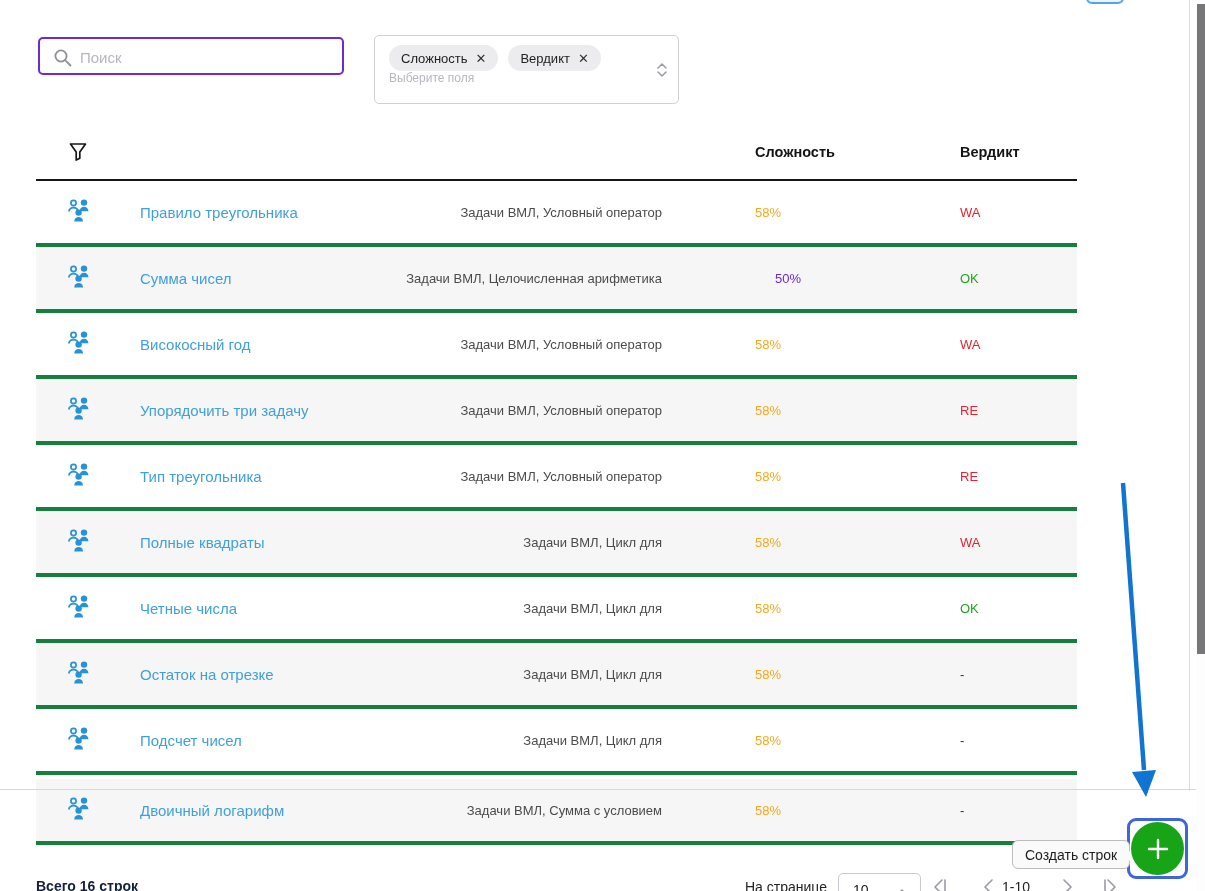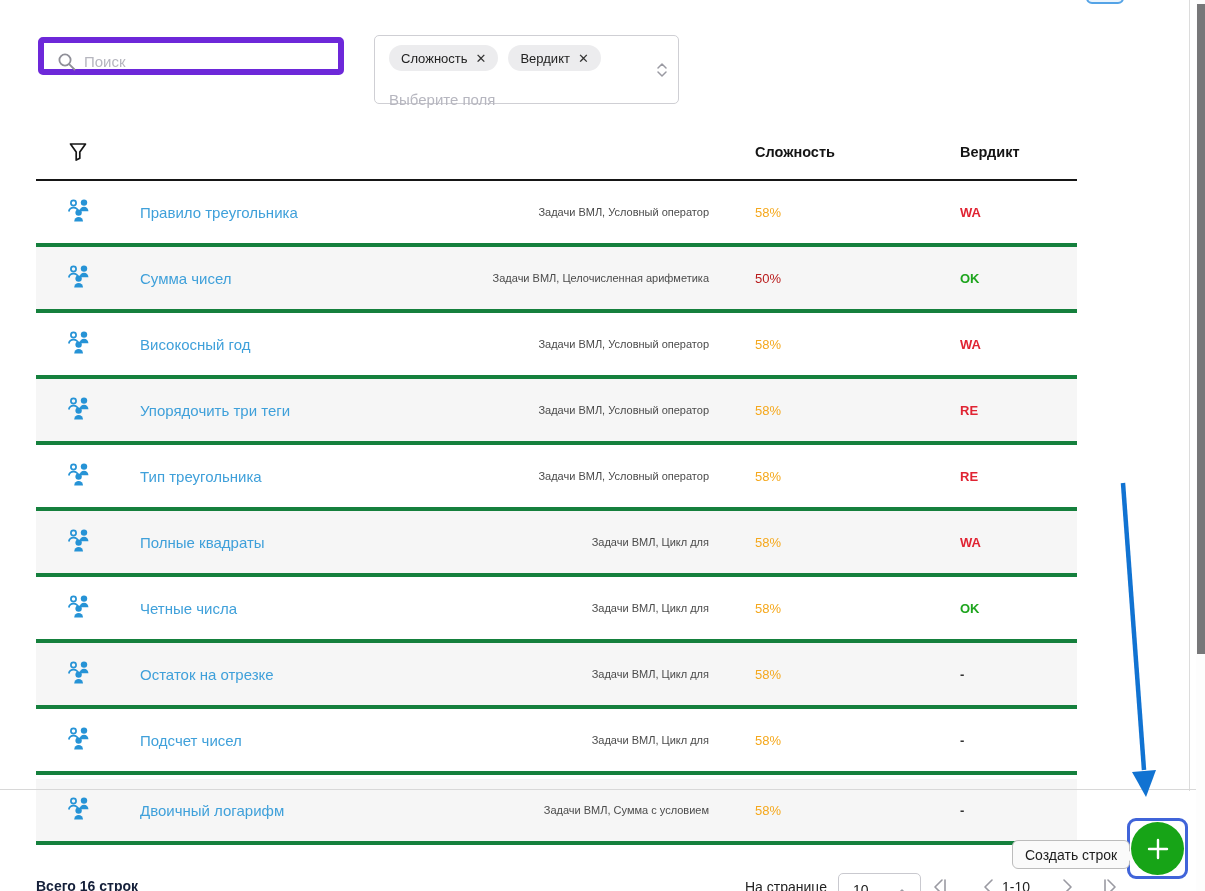--- a/index.html
+++ b/index.html
@@ -6,40 +6,40 @@
   html,body { width:1205px; height:891px; }
   body {
     font-family:"Liberation Sans","DejaVu Sans",sans-serif;
     background:#ffffff; color:#1a1a1a; overflow:hidden; position:relative;
   }
   .stage { position:absolute; inset:0; }
 
   
   .search-box {
     position:absolute; left:38px; top:37px; width:306px; height:38px;
-    border:6px solid #6d28d9; border-radius:5px; background:#fff;
+    border:2px solid #6d28d9; border-radius:5px; background:#fff;
   }
   .search-box svg { position:absolute; left:13px; top:9px; }
   .search-box input {
     position:absolute; left:40px; top:0; width:255px; height:36px; border:0; outline:0;
     font:15px "Liberation Sans","DejaVu Sans",sans-serif; color:#333; background:transparent;
   }
   .search-box input::placeholder { color:#b6b6bf; }
 
   .fields-box {
     position:absolute; left:374px; top:35px; width:305px; height:69px;
     border:1px solid #cfcfd4; border-radius:5px; background:#fff; padding:9px 30px 0 14px;
   }
   .chiprow { display:flex; gap:10px; }
   .chip {
     display:inline-flex; align-items:center; gap:8px; height:26px; padding:0 12px;
     background:#ececee; border-radius:14px; font-size:13px; color:#222; white-space:nowrap;
   }
   .chip .x { font-size:13px; color:#333; cursor:pointer; line-height:1; }
-  .fields-ph { margin-top:20px; font-size:15px; color:#b6b6bf; }
+  .fields-ph { margin-top:0; font-size:12px; color:#b6b6bf; }
   .unfold { position:absolute; right:10px; top:50%; transform:translateY(-50%); }
 
   .tags-box {
     position:absolute; left:708px; top:37px; width:202px; height:38px;
     border:1px solid #cfcfd4; border-radius:5px; background:#fff; padding:0 30px 0 14px;
     display:flex; align-items:center;
   }
   .tags-ph { font-size:15px; color:#b6b6bf; }
 
   
@@ -48,23 +48,23 @@
   .thead .h { position:absolute; top:50%; transform:translateY(-50%); font-weight:700; font-size:14.5px; color:#141414; }
   .h-funnel { position:absolute; left:32px; top:17px; cursor:pointer; }
   .h-name { left:88px;margin-top:40px; } .h-diff { left:719px; } .h-verd { left:924px; }
 
   .trow { position:relative; height:66px; border-bottom:4px solid #15803d; background:#fff; }
   .trow.alt { background:#f6f6f6; }
   .trow:last-child { margin-top:4px; }
   .trow .cell { position:absolute; top:50%; transform:translateY(-50%); }
   .c-icon { left:30px; }
   .c-name { left:104px; font-size:15px; color:#3fa0da; text-decoration:none; cursor:pointer; }
-  .c-tags { right:368px; font-size:11px; color:#4b4b4b; white-space:nowrap; }
+  .c-tags { right:415px; font-size:13px; color:#4b4b4b; white-space:nowrap; }
   .c-diff { left:719px; font-size:13px; }
-  .c-verd { left:924px; font-size:13px; font-weight:700; }
+  .c-verd { left:924px; font-size:13px; font-weight:400; }
 
   
   .vline { position:absolute; left:1189px; top:0; width:1px; height:791px; background:#dcdcdc; z-index:2; }
   .hline { position:absolute; left:0; top:789px; width:1205px; height:1px; background:#d8d8d8; z-index:2; }
   .sb-track { position:absolute; left:1196px; top:0; width:9px; height:891px; background:#fdfdfd; z-index:4; }
   .sb-thumb { position:absolute; left:1197px; top:4px; width:8px; height:650px; background:#777779; z-index:5; }
 
   
   .f-total { position:absolute; left:36px; top:878px; font-size:14px; font-weight:700; color:#15203a; }
   .f-label { position:absolute; left:745px; top:879px; font-size:14px; color:#222; }
@@ -175,21 +175,21 @@
           <g fill="#2693d6">
             <circle cx="18" cy="4.6" r="3.2"></circle>
             <path d="M13.6 13.2 a4.4 4.4 0 0 1 8.8 0 z"></path>
             <circle cx="12.6" cy="14.6" r="3.2"></circle>
             <path d="M8.2 23.4 a4.4 4.4 0 0 1 8.8 0 z"></path>
           </g>
         </svg>
       </span>
       <a class="cell c-name">Сумма чисел</a>
       <span class="cell c-tags">Задачи ВМЛ, Целочисленная арифметика</span>
-      <span class="cell c-diff" style="color: #b91c1c;">50%</span>
+      <span class="cell c-diff" style="color: #6d28d9; margin-left: 20px;">50%</span>
       <span class="cell c-verd" style="color: rgb(30, 165, 30);">OK</span>
     </div>
 
     <div class="trow">
       <span class="cell c-icon">
         <svg width="26" height="24" viewBox="0 0 26 24">
           <g fill="none" stroke="#2693d6" stroke-width="1.7">
             <circle cx="7.5" cy="5" r="2.6"></circle>
             <path d="M2.8 13.5 a4.8 4.8 0 0 1 9.4 0"></path>
           </g>
@@ -215,21 +215,21 @@
             <path d="M2.8 13.5 a4.8 4.8 0 0 1 9.4 0"></path>
           </g>
           <g fill="#2693d6">
             <circle cx="18" cy="4.6" r="3.2"></circle>
             <path d="M13.6 13.2 a4.4 4.4 0 0 1 8.8 0 z"></path>
             <circle cx="12.6" cy="14.6" r="3.2"></circle>
             <path d="M8.2 23.4 a4.4 4.4 0 0 1 8.8 0 z"></path>
           </g>
         </svg>
       </span>
-      <a class="cell c-name">Упорядочить три теги</a>
+      <a class="cell c-name">Упорядочить три задачу</a>
       <span class="cell c-tags">Задачи ВМЛ, Условный оператор</span>
       <span class="cell c-diff" style="color: rgb(245, 168, 29);">58%</span>
       <span class="cell c-verd" style="color: rgb(224, 36, 51);">RE</span>
     </div>
 
     <div class="trow">
       <span class="cell c-icon">
         <svg width="26" height="24" viewBox="0 0 26 24">
           <g fill="none" stroke="#2693d6" stroke-width="1.7">
             <circle cx="7.5" cy="5" r="2.6"></circle>

